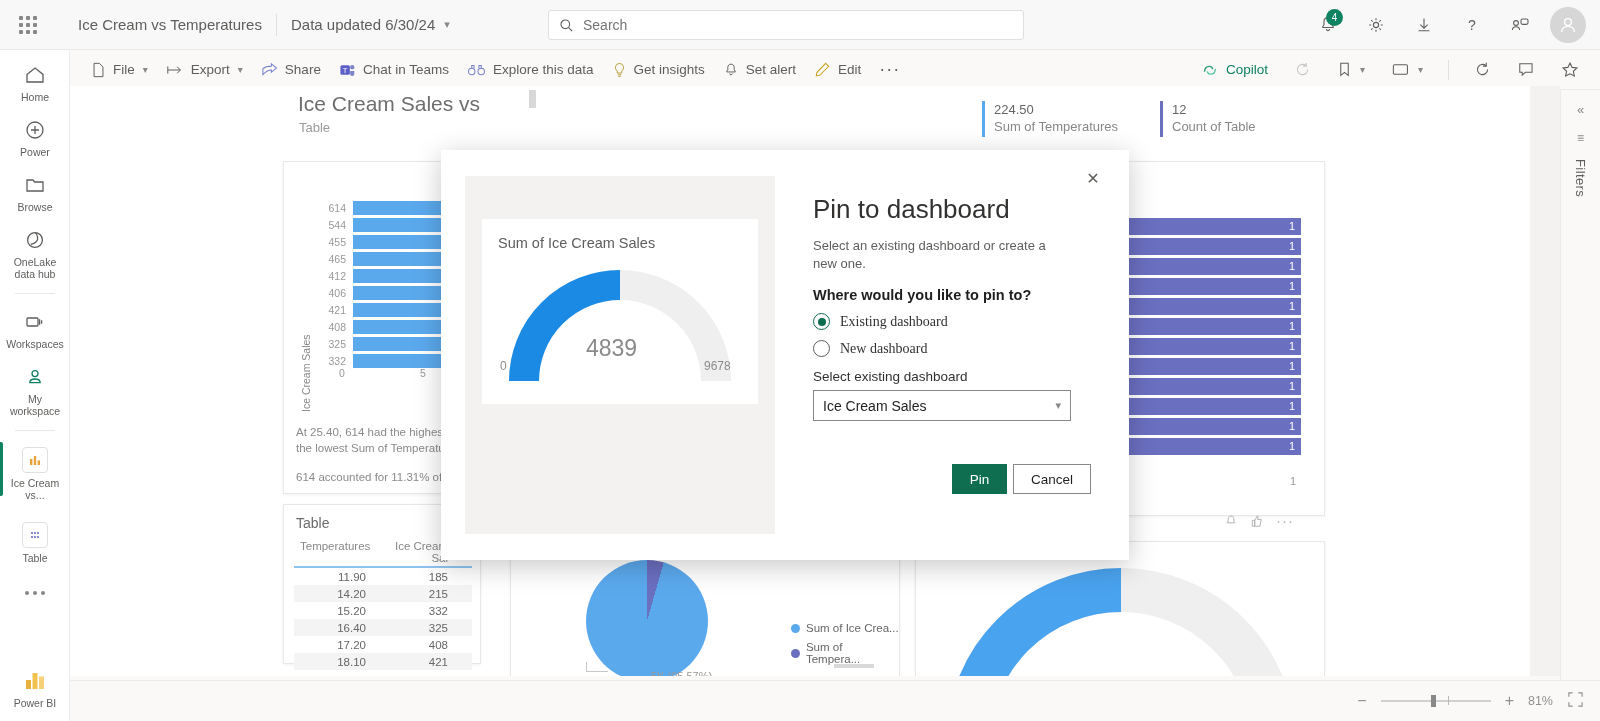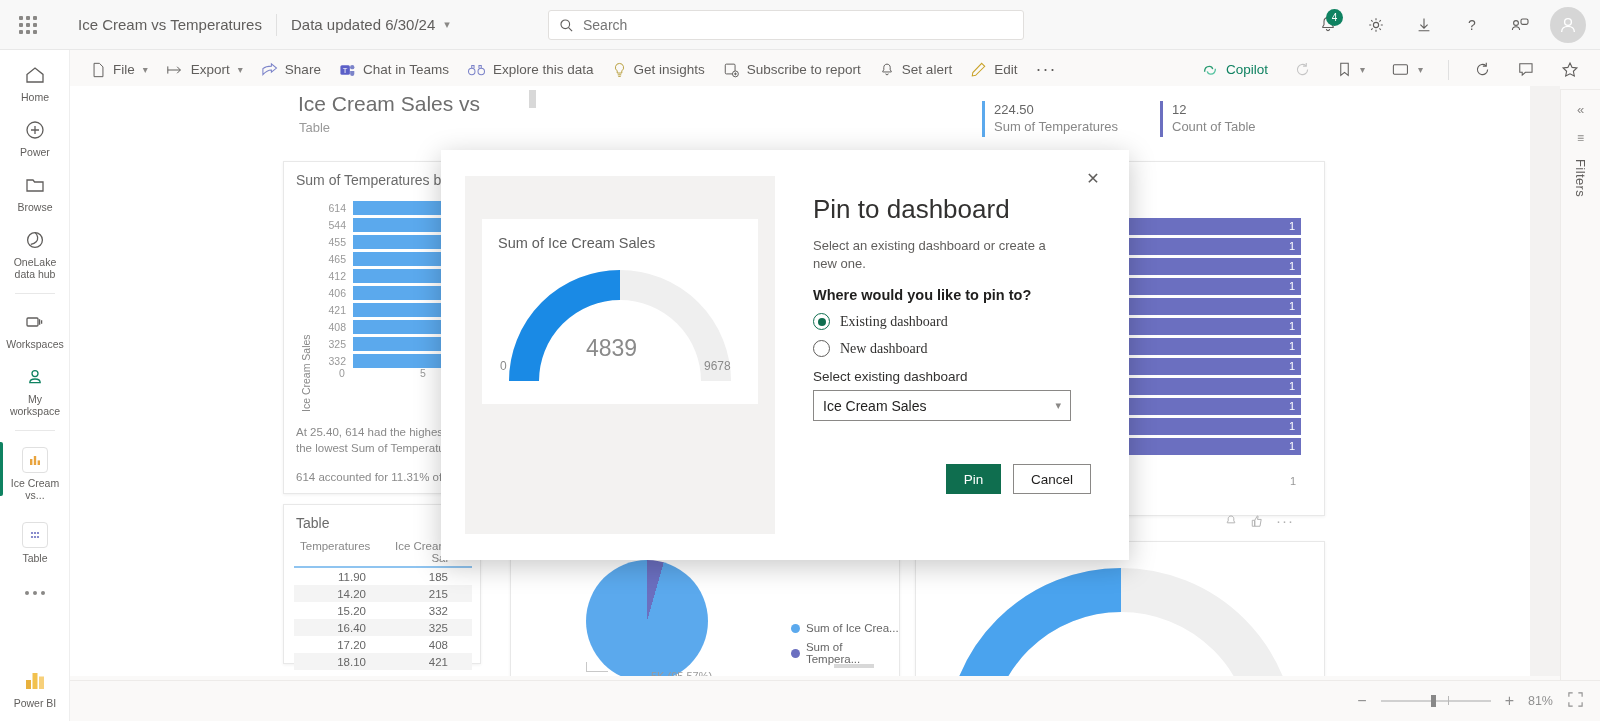--- a/index.html
+++ b/index.html
@@ -136,21 +136,21 @@
   .dlg-q { font-size:14.5px; color:#201f1e; font-weight:bold; margin-bottom:10px;}
   .radio-row { display:flex; align-items:center; gap:10px; margin-bottom:10px; cursor:pointer;font-family:Liberation Serif, serif;}
   .radio { width:17px; height:17px; border-radius:50%; border:1.5px solid #605e5c;
      display:flex; align-items:center; justify-content:center; }
   .radio.sel { border-color:#0f6e4f; }
   .radio.sel i { width:8px; height:8px; border-radius:50%; background:#0f6e4f; display:block;}
   .radio-lbl { font-size:14px; color:#323130;}
   .dlg-fieldlbl { font-size:13.5px; color:#323130; margin:12px 0 6px;}
   .dlg-select { width:258px; height:31px; border:1px solid #8a8886; background:#fff; display:flex;
      align-items:center; justify-content:space-between; padding:0 9px; font-size:14px; color:#201f1e; cursor:pointer;}
-  .dlg-btns { position:absolute; right:38px; bottom:66px; display:flex; gap:12px;}
+  .dlg-btns { position:absolute; right:38px; bottom:66px; display:flex; gap:6px;}
   .btn-pin { width:55px; height:30px; background:#0f6e4f; color:#fff; border:0; font-size:13.5px;
      cursor:pointer; font-family:"Liberation Sans", sans-serif;}
   .btn-cancel { width:78px; height:30px; background:#fff; color:#201f1e; border:1px solid #8a8886;
      font-size:13.5px; cursor:pointer; font-family:"Liberation Sans", sans-serif;}
 </style>
 </head>
 <body>
 
 <div id="app">
 
@@ -348,28 +348,20 @@
       <span>Explore this data</span>
     </div>
     <div class="act">
       <svg width="15" height="16" viewBox="0 0 16 18">
           <path d="M8 1.6a4.6 4.6 0 0 0-2.6 8.4v2.4h5.2V10A4.6 4.6 0 0 0 8 1.6z" fill="none" stroke="#b8a03e" stroke-width="1.1"></path>
           <path d="M6 14.4h4M6.6 16.2h2.8" stroke="#b8a03e" stroke-width="1.1"></path>
         </svg>
       <span>Get insights</span>
     </div>
     <div class="act">
-      <svg width="17" height="16" viewBox="0 0 18 18">
-          <rect x="2" y="2.4" width="11" height="11" rx="1.2" fill="none" stroke="#605e5c" stroke-width="1.1"></rect>
-          <circle cx="13.4" cy="13.4" r="3.3" fill="#fff" stroke="#605e5c" stroke-width="1.1"></circle>
-          <path d="M13.4 11.8v3.2M11.8 13.4h3.2" stroke="#605e5c" stroke-width="1.1"></path>
-        </svg>
-      <span>Subscribe to report</span>
-    </div>
-    <div class="act">
       <svg width="16" height="16" viewBox="0 0 18 18">
           <path d="M9 2.4c-2.1 0-3.6 1.6-3.6 3.6v2.8L4.2 10.4v.8h9.6v-.8l-1.2-1.6V6c0-2-1.5-3.6-3.6-3.6z" fill="none" stroke="#605e5c" stroke-width="1.1"></path>
           <path d="M7.6 13a1.4 1.4 0 0 0 2.8 0" fill="none" stroke="#605e5c" stroke-width="1.1"></path>
         </svg>
       <span>Set alert</span>
     </div>
     <div class="act">
       <svg width="17" height="17" viewBox="0 0 18 18">
           <path d="M12.4 2.4l3.2 3.2L6 15.2 2.4 15.8l.6-3.6z" fill="none" stroke="#c9a227" stroke-width="1.1"></path>
         </svg>
@@ -440,21 +432,20 @@
       </div>
       <div class="kpi" style="left:1090px">
         <div class="kpi-bar" style="background:#6b6fc0"></div>
         <div>
           <div class="kpi-val">12</div>
           <div class="kpi-lbl">Count of Table</div>
         </div>
       </div>
 
       <div class="tile" style="left:213px; top:75px; width:300px; height:333px;">
-        <div class="tile-title">Sum of Temperatures b</div>
         <div class="axis-y-title" style="left:16px; top:250px;">Ice Cream Sales</div>
         <div id="barchart" style="position:absolute; left:30px; top:38px;">
             <div class="bar-row">
               <div class="bar-ylbl">614</div>
               <div class="bar-fill" style="width: 150px;"></div>
             </div>
             <div class="bar-row">
               <div class="bar-ylbl">544</div>
               <div class="bar-fill" style="width: 146.457px;"></div>
             </div>

